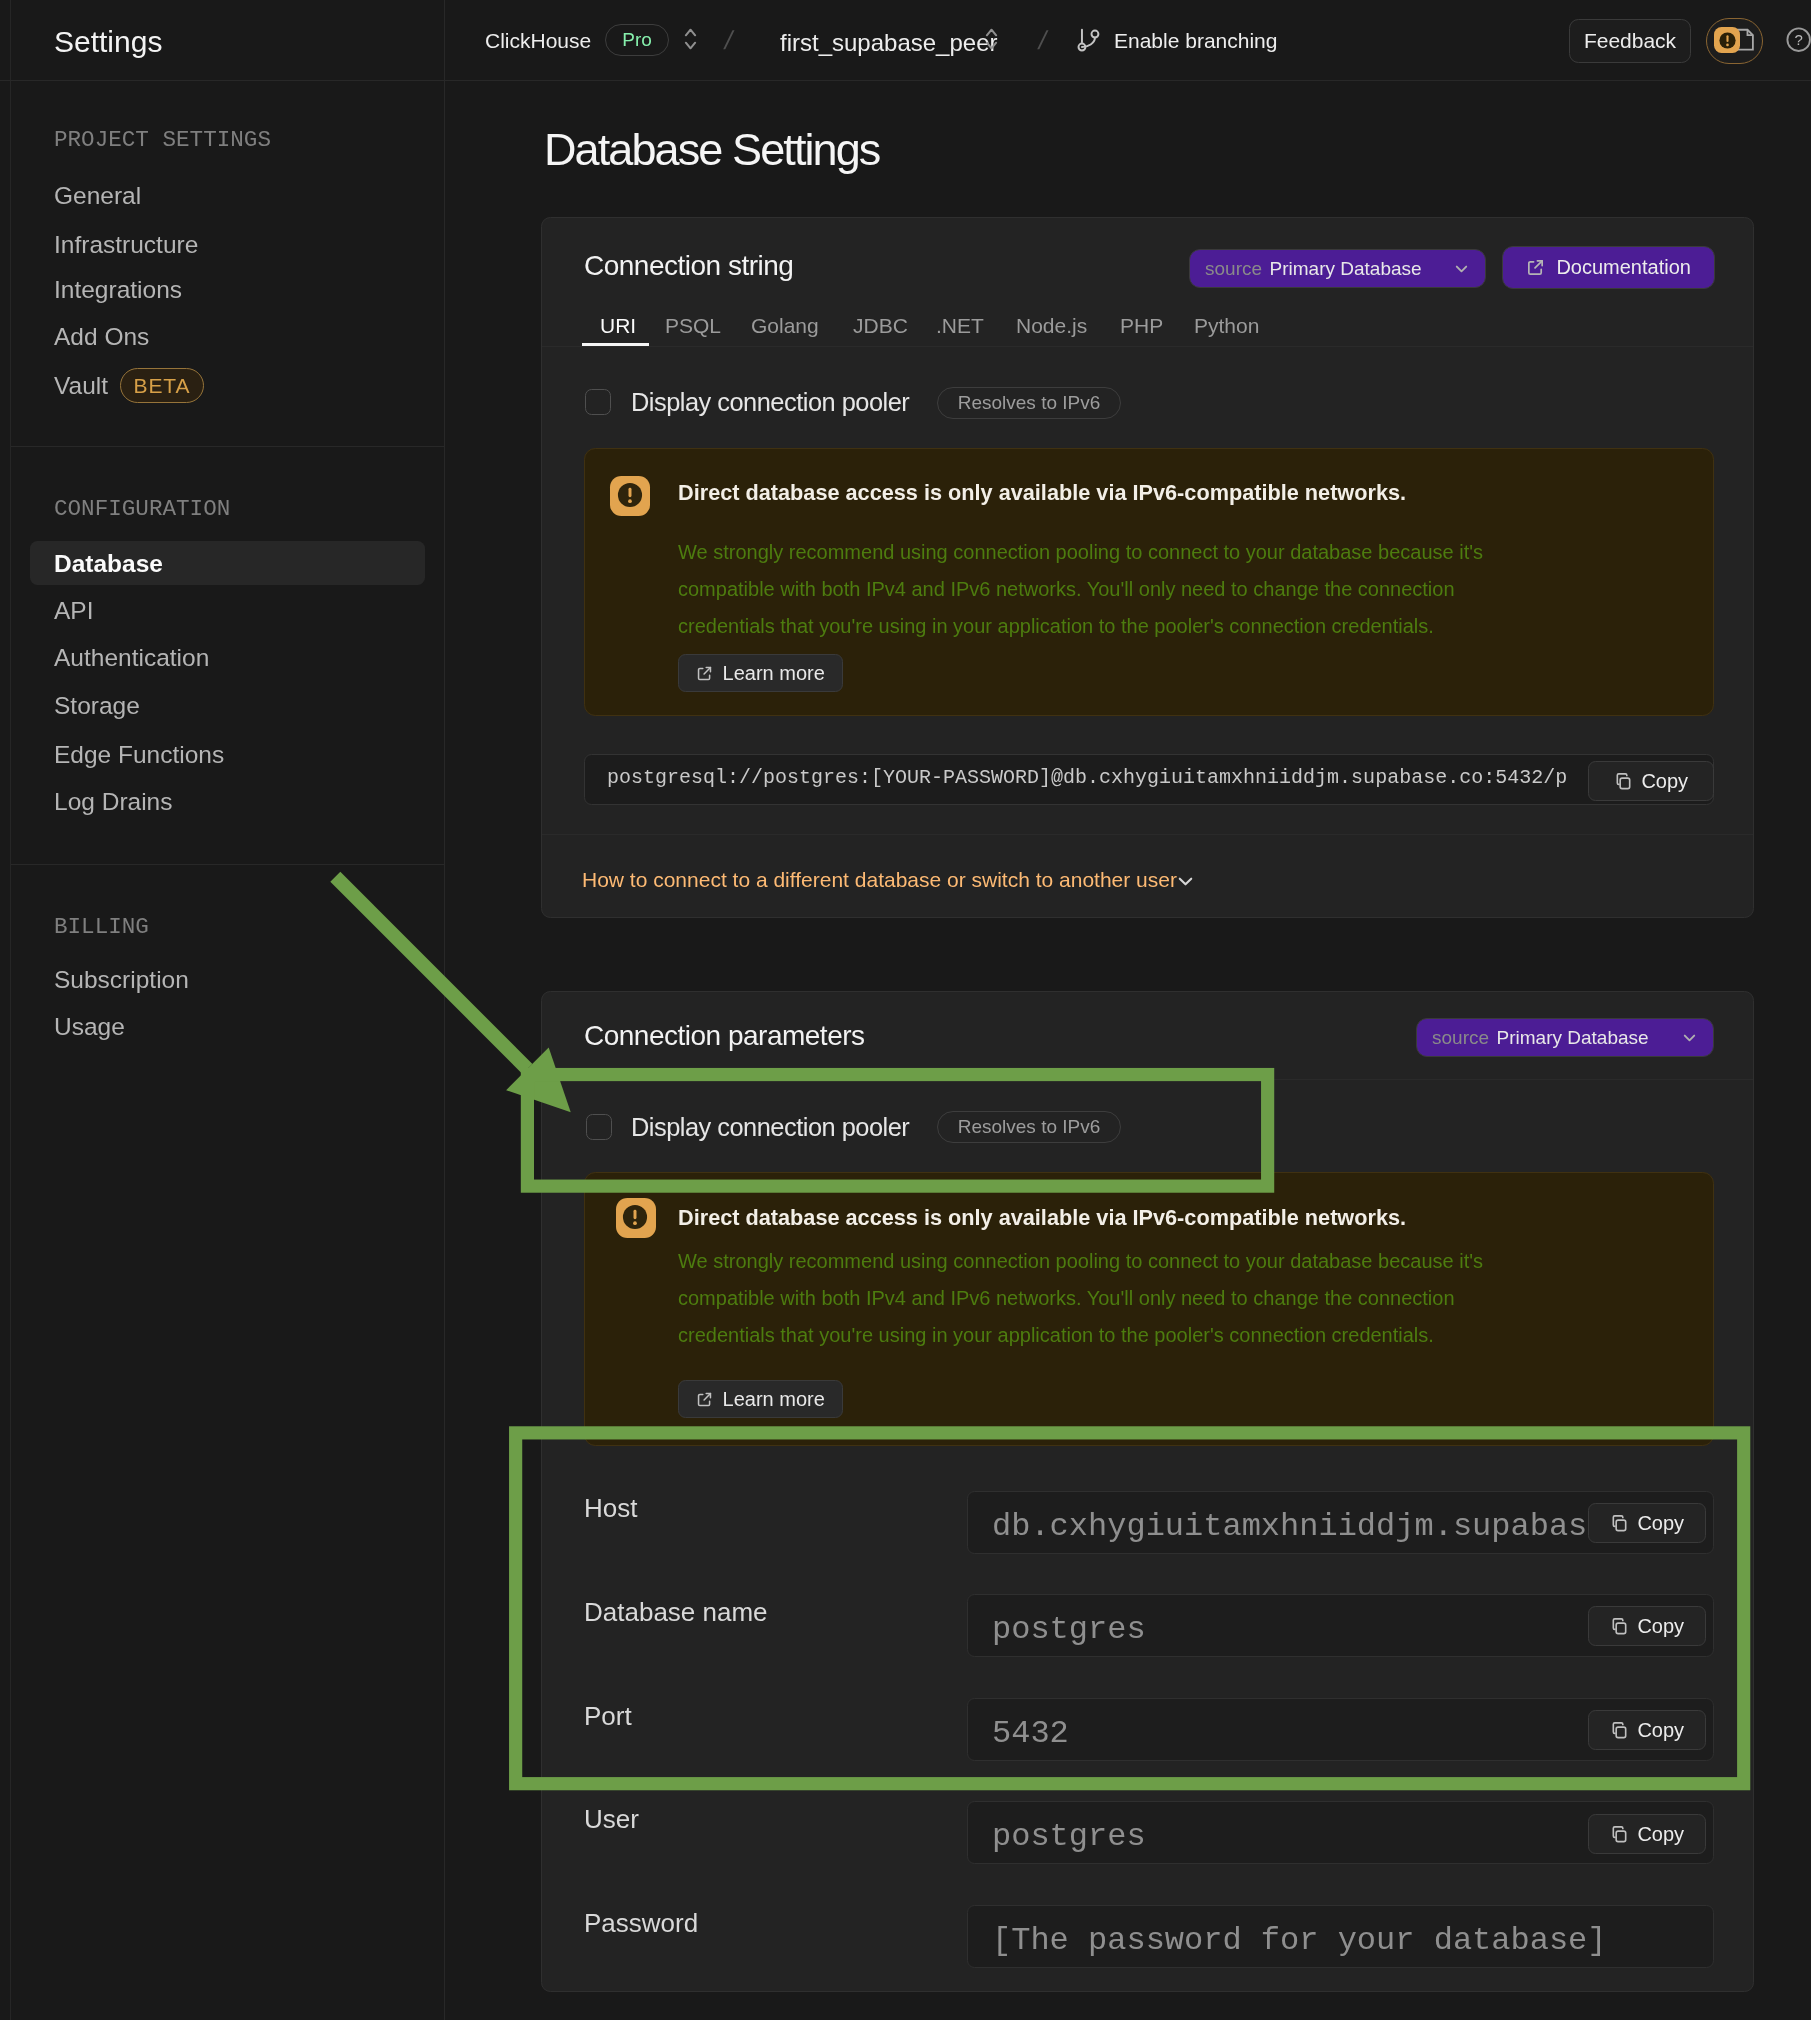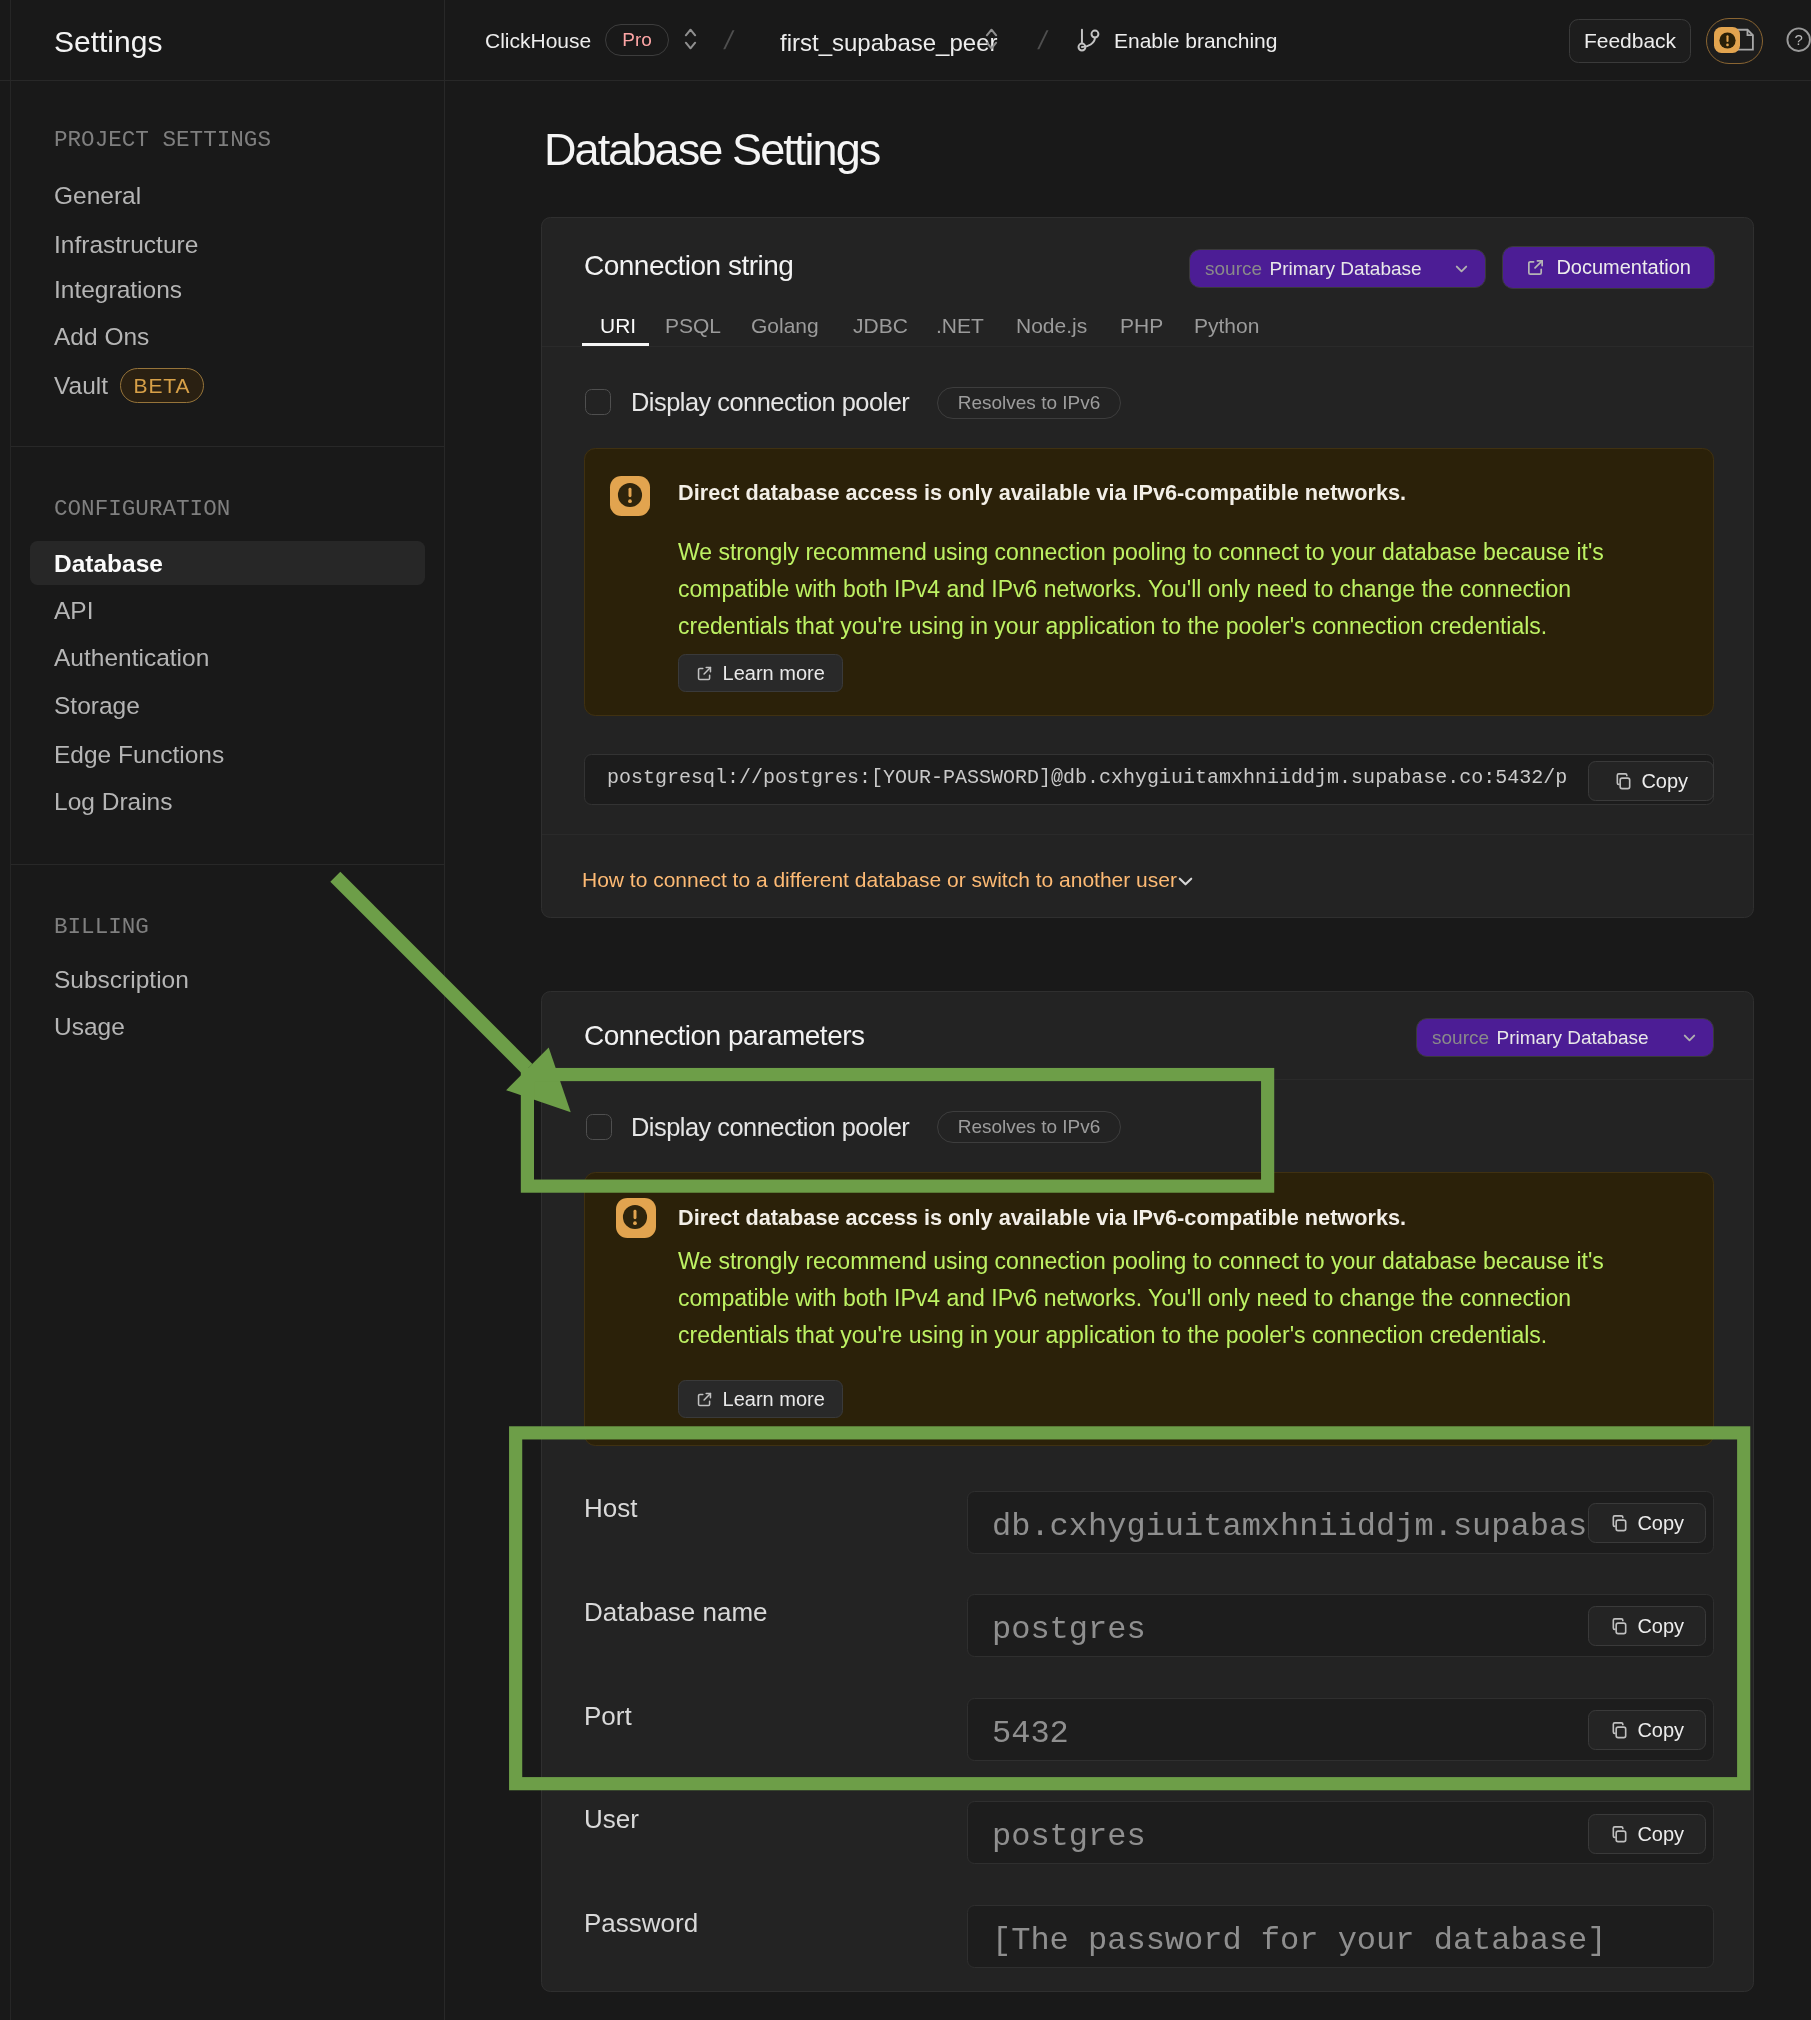--- a/index.html
+++ b/index.html
@@ -13,21 +13,21 @@
     background:#4c1d95; border:0.9px solid #3a3a3a; border-radius:11px; color:#ececec; }
   .pill { position:absolute; display:flex; align-items:center; justify-content:center;
     border:0.9px solid #3d3d3d; border-radius:941px; color:#9d9d9d; }
   .checkbox { position:absolute; width:26px; height:26px; border:1.9px solid #4f4f4f;
     border-radius:6.6px; background:transparent; }
   .amber { position:absolute; left:584px; width:1130px; background:#2b2109;
     border:0.9px solid #403111; border-radius:11.3px; }
   .amber-icon { position:absolute; width:40px; height:40px; background:#e2a44f;
     border-radius:11.3px; display:flex; align-items:center; justify-content:center; }
   .warn-title { position:absolute; left:678px; font-size:21.7px; font-weight:700; color:#f3efe7; }
-  .warn-para { position:absolute; left:678px; font-size:23px; line-height:37px; color:#bef264; }
+  .warn-para { position:absolute; left:678px; font-size:20px; line-height:37px; color:#4d7c0f; }
   .learn { position:absolute; left:678px; width:165px; height:38px; display:flex;
     align-items:center; justify-content:center; gap:9.4px; background:#292929;
     border:0.9px solid #3a3a3a; border-radius:7.5px; color:#e8e8e8; font-size:20px; }
   .field-label { position:absolute; left:584px; font-size:26px; color:#d9d9d9; }
   .input { position:absolute; left:967px; width:747px; height:63px; background:#1d1d1d;
     border:0.9px solid #2f2f2f; border-radius:7.5px; }
   .input-val { position:absolute; left:992px; font-size:32px; color:#8f8f8f; }
   .copybtn { position:absolute; left:1588px; width:118px; height:40px; display:flex;
     align-items:center; justify-content:center; gap:8.5px; background:#242424;
     border:0.9px solid #3a3a3a; border-radius:7.5px; color:#ececec; font-size:20px; }
@@ -38,21 +38,21 @@
 </style>
 </head>
 <body>
 
 <div class="abs" style="left:10.4px; top:0; width:0.9px; height:2021px; background:#262626;"></div>
 <div class="abs" style="left:444px; top:0; width:0.9px; height:2021px; background:#282828;"></div>
 <div class="abs" style="left:0; top:80px; width:1812px; height:0.9px; background:#282828;"></div>
 
 <div class="abs" style="left:54px; top:24.5px; font-size:30px; color:#f3f3f3;">Settings</div>
 <div class="abs" style="left:485px; top:29px; font-size:21px; color:#ededed;">ClickHouse</div>
-<div class="pill" style="left:605px; top:23.5px; width:64px; height:32px; color:#fca5a5; font-size:19px;">Pro</div>
+<div class="pill" style="left:605px; top:23.5px; width:64px; height:32px; color:#86efac; font-size:19px;">Pro</div>
 <svg class="abs" style="left:682px; top:26px;" width="17" height="26" viewBox="0 0 18 28" fill="none" stroke="#8f8f8f" stroke-width="2.2" stroke-linecap="round" stroke-linejoin="round">
   <path d="M4 10 L9 4 L14 10"></path>
     <path d="M4 18 L9 24 L14 18"></path>
 </svg>
 <div class="abs" style="left:725px; top:24.5px; font-size:26px; color:#4f4f4f; transform:skewX(-12deg);">/</div>
 <div class="abs" style="left:780px; top:29px; font-size:24px; color:#ededed;">first_supabase_peer</div>
 <svg class="abs" style="left:983px; top:26px;" width="17" height="26" viewBox="0 0 18 28" fill="none" stroke="#8f8f8f" stroke-width="2.2" stroke-linecap="round" stroke-linejoin="round">
   <path d="M4 10 L9 4 L14 10"></path>
     <path d="M4 18 L9 24 L14 18"></path>
 </svg>

